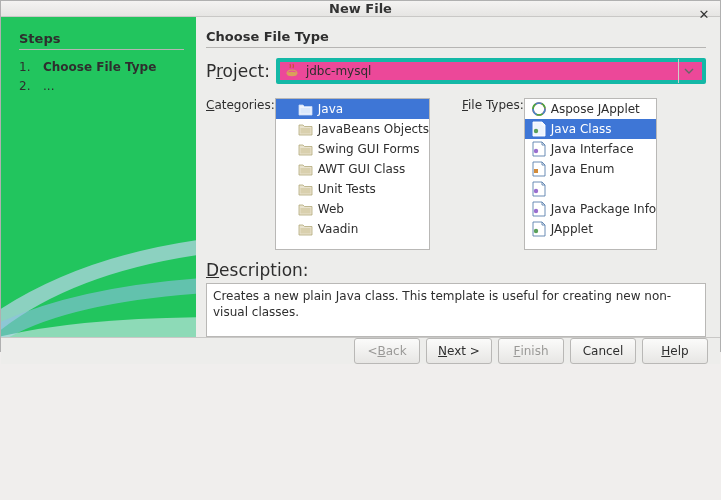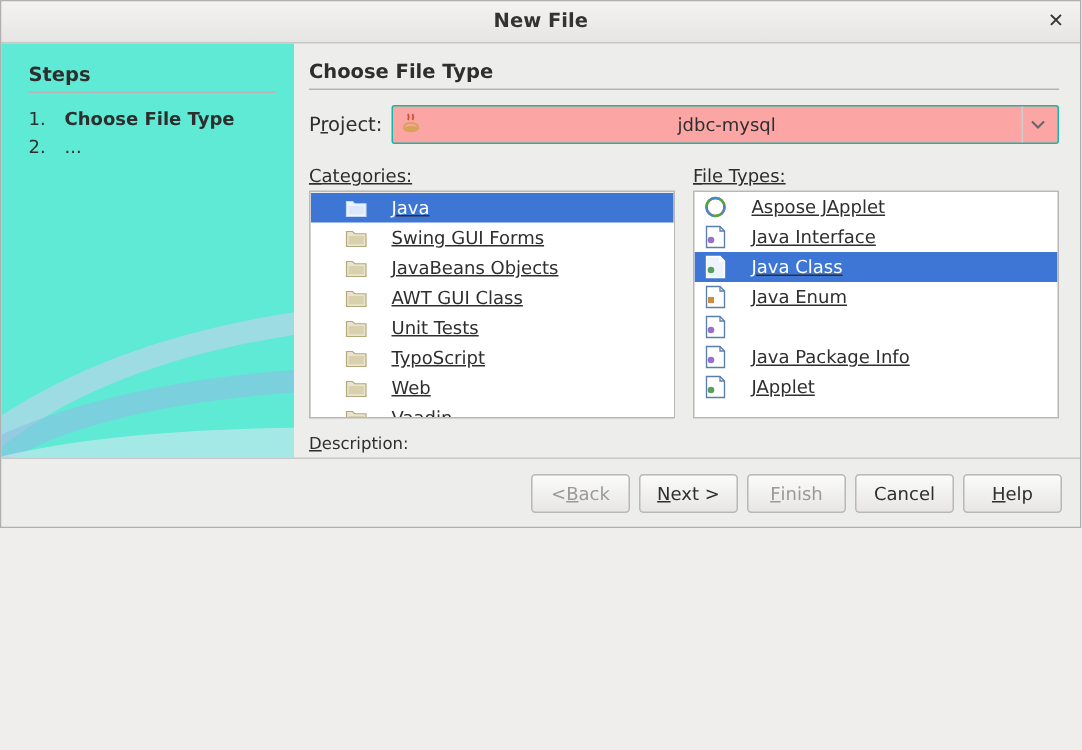--- a/index.html
+++ b/index.html
@@ -2,54 +2,54 @@
 <html><head>
 <meta charset="utf-8">
 <style>
 * { box-sizing: border-box; margin: 0; padding: 0; }
 body { font-family: "DejaVu Sans", "Liberation Sans", Arial, sans-serif; font-size: 12px; color: #2e2e2e; background: #f0eeed; width: 721px; height: 500px; overflow: hidden; }
 .window { width: 721px; height: 352px; display: flex; flex-direction: column; border: 1px solid #b0b0b0; background: #ededeb; }
 .titlebar { height: 28px; background: linear-gradient(#f4f3f2,#e6e5e3); border-bottom: 1px solid #c9c8c6; display:flex; align-items:center; justify-content:center; position:relative; }
 .titlebar .title { font-weight: bold; font-size: 13px; color:#333; }
 .titlebar .close { position:absolute; right:8px; top:5px; width:16px; height:16px; display:flex; align-items:center; justify-content:center; font-size:13px; color:#333; cursor:pointer; }
 .content { flex:1; display:flex; }
-.left { width: 195px; border-right: none; background:#5eead4; padding: 14px 12px 0 18px; position:relative; overflow:hidden; }
+.left { width: 195px; border-right: none; background:#22c55e; padding: 14px 12px 0 18px; position:relative; overflow:hidden; }
 .steps-title { font-weight:bold; font-size:13px; display:block; padding-bottom:3px; border-bottom:1px solid #b6b5b3; margin-bottom:8px; }
 .steps-list { font-size:12px; line-height:1.6; }
 .steps-list .row { display:flex; gap:10px; }
 .steps-list .row .num { width:14px; }
 .steps-list .row .txt.bold { font-weight:bold; }
 .swoosh { position:absolute; left:-40px; bottom:-20px; width:260px; height:160px; pointer-events:none; }
 .swoosh svg { width:100%; height:100%; }
 .right { flex:1; padding: 12px 14px 0 10px; display:flex; flex-direction:column; }
 .section-title { font-weight:bold; font-size:13px; padding-bottom:3px; border-bottom:1px solid #b6b5b3; margin-bottom:10px; }
 .form-row { display:flex; align-items:center; gap:6px; margin-bottom:10px; }
-.label { font-size:13px; }
+.label { font-size:17px; }
 .u { text-decoration: underline; }
-.project-select { flex:1; height:26px; border:1px solid #14b8a6; background:#fca5a5; display:flex; align-items:center; padding:0 4px; position:relative; border-radius:2px;text-align:center; }
+.project-select { flex:1; height:26px; border:4px solid #14b8a6; background:#ec4899; display:flex; align-items:center; padding:0 4px; position:relative; border-radius:2px; }
 .project-select .picon { width:16px; height:16px; margin-right:6px; display:flex; align-items:center; justify-content:center; }
 .project-select .ptext { flex:1; }
 .project-select .drop { width:20px; height:24px; border-left:1px solid #cfcecb; display:flex; align-items:center; justify-content:center; color:#666; }
 .filter-input { flex:1; height:24px; border:1px solid #b9b8b6; background:#fff; border-radius:2px; }
 .mag { width:16px; height:16px; display:inline-flex; align-items:center; justify-content:center; color:#555; }
 .lists { display:flex; gap:12px; margin-top:4px; }
-.list-col { flex:1; display:flex; flex-direction:column; min-width:0;text-decoration:underline; }
+.list-col { flex:1; display:flex; flex-direction:row; min-width:0; }
 .list-label { font-size:12px; margin-bottom:3px; }
 .listbox { height:152px; border:1px solid #b9b8b6; background:#fff; overflow-y:scroll; position:relative; }
 .listbox.cat { }
 .listbox.ft { }
 .listbox::-webkit-scrollbar { width:14px; }
 .listbox::-webkit-scrollbar-track { background:#eceae8; border-left:1px solid #d3d1cf; }
 .listbox::-webkit-scrollbar-thumb { background:#bdbcba; border:2px solid #eceae8; border-radius:3px; }
-.li { height:20px; display:flex; align-items:center; padding-left:6px; gap:16px; font-size:12px; cursor:default; white-space:nowrap; }
+.li { height:20px; display:flex; align-items:center; padding-left:6px; gap:4px; font-size:12px; cursor:default; white-space:nowrap; }
 .li.indent { padding-left:22px; }
 .li.sel { background:#3e76d6; color:#fff; }
 .li .ficon { width:16px; height:16px; flex:0 0 16px; display:inline-flex; align-items:center; justify-content:center; }
 .folder-icon svg, .ftype-icon svg { display:block; }
-.desc-label { font-size:11px; margin-top:10px; margin-bottom:3px; }
+.desc-label { font-size:17px; margin-top:10px; margin-bottom:3px; }
 .desc-box { height:54px; border:1px solid #b9b8b6; background:#fff; padding:4px 6px; font-size:12px; line-height:1.35; overflow:auto; }
 .footer { height:46px; border-top:1px solid #c9c8c6; background:#ededeb; display:flex; align-items:center; justify-content:flex-end; padding:0 12px; gap:6px; }
 .btn { height:26px; min-width:66px; padding:0 10px; border:1px solid #b9b8b6; background:linear-gradient(#fbfbfa,#e7e6e4); border-radius:3px; font-size:12px; color:#2e2e2e; display:inline-flex; align-items:center; justify-content:center; cursor:pointer; }
 .btn.disabled { color:#9a9997; cursor:default; }
 </style>
 </head>
 <body>
 
 <div class="window">
   <div class="titlebar">
@@ -114,57 +114,48 @@
                 </span>
                 <span>Java</span>
               </div>
               <div class="li indent">
                 <span class="ficon folder-icon">
                   <svg width="15" height="13" viewBox="0 0 15 13">
                     <path d="M1 2 L5 2 L6.5 3.5 L14 3.5 L14 12 L1 12 Z" fill="#e9e3cf" stroke="#b3a97a" stroke-width="0.8"></path>
                     <rect x="2.5" y="5" width="10" height="5.5" fill="#d9d0ae"></rect>
                   </svg>
                 </span>
+                <span>JavaBeans Objects</span>
+              </div>
+              <div class="li indent">
+                <span class="ficon folder-icon">
+                  <svg width="15" height="13" viewBox="0 0 15 13">
+                    <path d="M1 2 L5 2 L6.5 3.5 L14 3.5 L14 12 L1 12 Z" fill="#e9e3cf" stroke="#b3a97a" stroke-width="0.8"></path>
+                    <rect x="2.5" y="5" width="10" height="5.5" fill="#d9d0ae"></rect>
+                  </svg>
+                </span>
                 <span>Swing GUI Forms</span>
               </div>
               <div class="li indent">
                 <span class="ficon folder-icon">
                   <svg width="15" height="13" viewBox="0 0 15 13">
                     <path d="M1 2 L5 2 L6.5 3.5 L14 3.5 L14 12 L1 12 Z" fill="#e9e3cf" stroke="#b3a97a" stroke-width="0.8"></path>
                     <rect x="2.5" y="5" width="10" height="5.5" fill="#d9d0ae"></rect>
                   </svg>
                 </span>
-                <span>JavaBeans Objects</span>
-              </div>
-              <div class="li indent">
-                <span class="ficon folder-icon">
-                  <svg width="15" height="13" viewBox="0 0 15 13">
-                    <path d="M1 2 L5 2 L6.5 3.5 L14 3.5 L14 12 L1 12 Z" fill="#e9e3cf" stroke="#b3a97a" stroke-width="0.8"></path>
-                    <rect x="2.5" y="5" width="10" height="5.5" fill="#d9d0ae"></rect>
-                  </svg>
-                </span>
                 <span>AWT GUI Class</span>
               </div>
               <div class="li indent">
                 <span class="ficon folder-icon">
                   <svg width="15" height="13" viewBox="0 0 15 13">
                     <path d="M1 2 L5 2 L6.5 3.5 L14 3.5 L14 12 L1 12 Z" fill="#e9e3cf" stroke="#b3a97a" stroke-width="0.8"></path>
                     <rect x="2.5" y="5" width="10" height="5.5" fill="#d9d0ae"></rect>
                   </svg>
                 </span>
                 <span>Unit Tests</span>
-              </div>
-              <div class="li indent">
-                <span class="ficon folder-icon">
-                  <svg width="15" height="13" viewBox="0 0 15 13">
-                    <path d="M1 2 L5 2 L6.5 3.5 L14 3.5 L14 12 L1 12 Z" fill="#e9e3cf" stroke="#b3a97a" stroke-width="0.8"></path>
-                    <rect x="2.5" y="5" width="10" height="5.5" fill="#d9d0ae"></rect>
-                  </svg>
-                </span>
-                <span>TypoScript</span>
               </div>
               <div class="li indent">
                 <span class="ficon folder-icon">
                   <svg width="15" height="13" viewBox="0 0 15 13">
                     <path d="M1 2 L5 2 L6.5 3.5 L14 3.5 L14 12 L1 12 Z" fill="#e9e3cf" stroke="#b3a97a" stroke-width="0.8"></path>
                     <rect x="2.5" y="5" width="10" height="5.5" fill="#d9d0ae"></rect>
                   </svg>
                 </span>
                 <span>Web</span>
               </div>
@@ -185,45 +176,45 @@
               <div class="li">
                 <span class="ficon ftype-icon">
                   <svg width="16" height="16" viewBox="0 0 16 16">
                     <circle cx="8" cy="8" r="6" fill="none" stroke="#d43" stroke-width="1.6"></circle>
                     <circle cx="8" cy="8" r="6" fill="none" stroke="#4a4" stroke-width="1.6" stroke-dasharray="6 6" transform="rotate(60 8 8)"></circle>
                     <circle cx="8" cy="8" r="6" fill="none" stroke="#48c" stroke-width="1.6" stroke-dasharray="6 6" transform="rotate(120 8 8)"></circle>
                   </svg>
                 </span>
                 <span>Aspose JApplet</span>
               </div>
-              <div class="li">
-                <span class="ficon ftype-icon">
-                  <svg width="16" height="16" viewBox="0 0 16 16">
-                    <path d="M2 1 L11 1 L14 4 L14 15 L2 15 Z" fill="#fff" stroke="#5a7fad" stroke-width="0.9"></path>
-                    <path d="M11 1 L11 4 L14 4" fill="none" stroke="#5a7fad" stroke-width="0.9"></path>
-                    <circle cx="5" cy="10" r="2.2" fill="#9a6fcf"></circle>
-                  </svg>
-                </span>
-                <span>Java Interface</span>
-              </div>
               <div class="li sel">
                 <span class="ficon ftype-icon">
                   <svg width="16" height="16" viewBox="0 0 16 16">
                     <path d="M2 1 L11 1 L14 4 L14 15 L2 15 Z" fill="#eef4fd" stroke="#fff" stroke-width="0.9"></path>
                     <path d="M11 1 L11 4 L14 4" fill="none" stroke="#fff" stroke-width="0.9"></path>
                     <circle cx="5" cy="10" r="2.2" fill="#5aa05a"></circle>
                   </svg>
                 </span>
                 <span>Java Class</span>
               </div>
               <div class="li">
                 <span class="ficon ftype-icon">
                   <svg width="16" height="16" viewBox="0 0 16 16">
                     <path d="M2 1 L11 1 L14 4 L14 15 L2 15 Z" fill="#fff" stroke="#5a7fad" stroke-width="0.9"></path>
                     <path d="M11 1 L11 4 L14 4" fill="none" stroke="#5a7fad" stroke-width="0.9"></path>
+                    <circle cx="5" cy="10" r="2.2" fill="#9a6fcf"></circle>
+                  </svg>
+                </span>
+                <span>Java Interface</span>
+              </div>
+              <div class="li">
+                <span class="ficon ftype-icon">
+                  <svg width="16" height="16" viewBox="0 0 16 16">
+                    <path d="M2 1 L11 1 L14 4 L14 15 L2 15 Z" fill="#fff" stroke="#5a7fad" stroke-width="0.9"></path>
+                    <path d="M11 1 L11 4 L14 4" fill="none" stroke="#5a7fad" stroke-width="0.9"></path>
                     <rect x="3" y="8" width="4" height="4" fill="#d28b3a"></rect>
                   </svg>
                 </span>
                 <span>Java Enum</span>
               </div>
               <div class="li">
                 <span class="ficon ftype-icon">
                   <svg width="16" height="16" viewBox="0 0 16 16">
                     <path d="M2 1 L11 1 L14 4 L14 15 L2 15 Z" fill="#fff" stroke="#5a7fad" stroke-width="0.9"></path>
                     <path d="M11 1 L11 4 L14 4" fill="none" stroke="#5a7fad" stroke-width="0.9"></path>
@@ -249,20 +240,23 @@
                     <circle cx="5" cy="10" r="2.2" fill="#5aa05a"></circle>
                   </svg>
                 </span>
                 <span>JApplet</span>
               </div>
             </div>
         </div>
       </div>
 
       <span class="desc-label"><span class="u">D</span><span>escription:</span></span>
+      <div class="desc-box">
+        <span>Creates a new plain Java class. This template is useful for creating new non-visual classes.</span>
+      </div>
     </div>
   </div>
   <div class="footer">
     <span class="btn disabled">
         <span>&lt; </span>
         <span class="u">B</span>
         <span>ack</span>
       </span>
     <span class="btn">
         <span></span>

